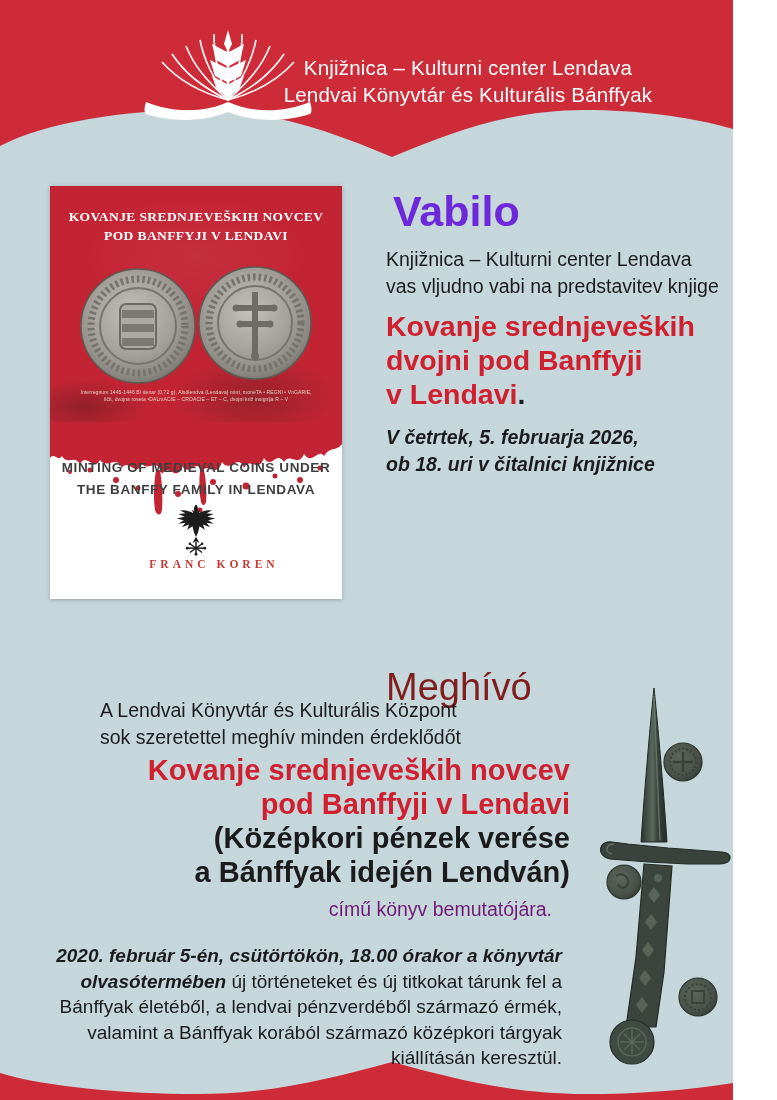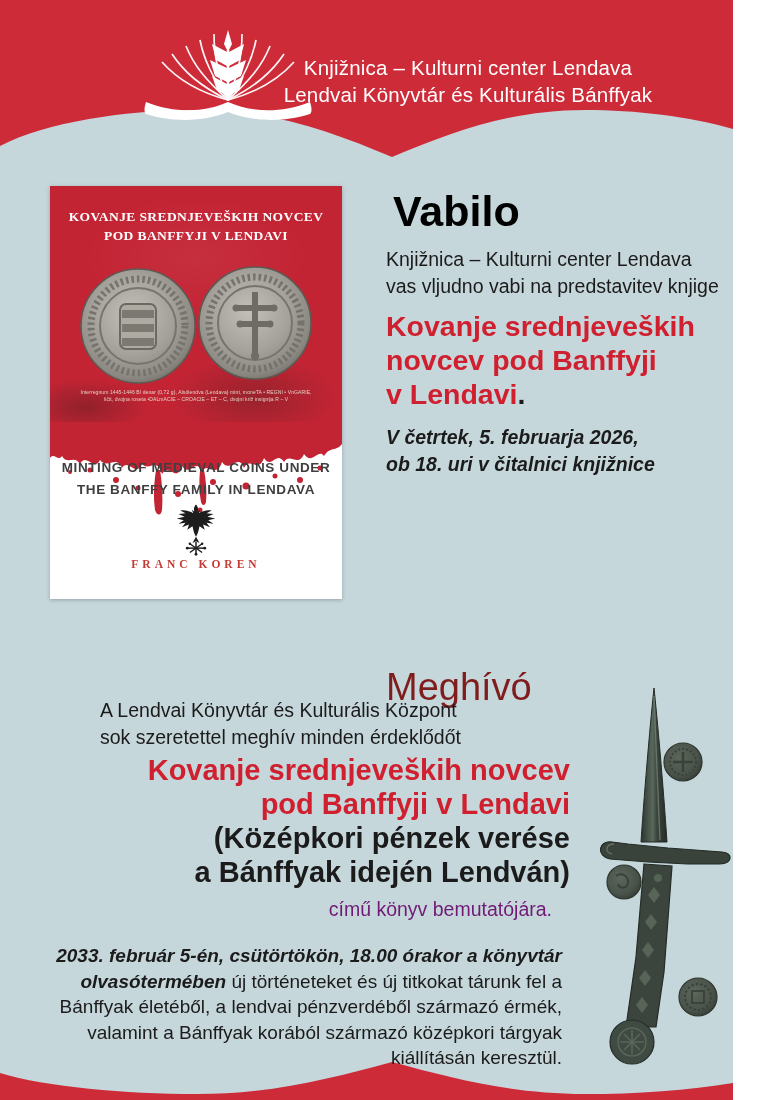--- a/index.html
+++ b/index.html
@@ -23,25 +23,25 @@
   .cover-title{position:absolute;top:21px;left:0;width:100%;text-align:center;color:#ffffff;
                font-family:"Liberation Serif",serif;font-size:13.5px;line-height:19px;letter-spacing:.4px;font-weight:600;}
   .cover-coins{position:absolute;top:80px;left:0;}
   .cover-caption{position:absolute;top:203px;left:0;width:100%;text-align:center;color:#e3cfc2;
                  font-size:5px;line-height:7px;letter-spacing:.1px;}
   .splatter{position:absolute;top:236px;left:0;}
   .cover-title-en{position:absolute;top:271px;left:0;width:100%;text-align:center;color:#3f3f3f;
                   font-family:Liberation Sans, sans-serif;font-weight:700;font-size:13.5px;line-height:22px;letter-spacing:.6px;}
   .eagle{position:absolute;top:314px;left:118px;}
   .cover-author{position:absolute;top:372px;left:0;width:100%;text-align:center;color:#c43b35;
-                font-family:"Liberation Serif",serif;font-weight:700;font-size:11.5px;letter-spacing:4px;}
+                font-family:"Liberation Serif",serif;font-weight:700;font-size:11.5px;letter-spacing:4px;padding-left:18px;}
 
   
   .vabilo{position:absolute;left:386px;top:188px;width:360px;z-index:2;color:#1b1b1b;}
-  .vabilo h1{margin:0 0 12px 7px;font-size:43px;line-height:46px;color:#000000;}
+  .vabilo h1{margin:0 0 12px 7px;font-size:43px;line-height:46px;color:#6d28d9;}
   .v-intro{font-size:19.5px;line-height:26.5px;}
   .v-title{margin-top:10px;font-size:28.5px;line-height:34px;font-weight:700;}
   .v-title .red{color:#d0202f;}
   .v-title .dark{color:#1b1b1b;}
   .v-date{margin-top:13px;font-size:19.5px;line-height:27px;font-weight:700;font-style:italic;}
   .v-body{font-size:19.5px;line-height:27px;}
 
   
   .m-heading{position:absolute;left:386px;top:634px;z-index:2;font-size:38px;font-weight:400;color:#7f1d1d;}
   .m-intro{position:absolute;left:100px;top:697px;width:530px;text-align:left;z-index:2;
@@ -192,37 +192,37 @@
     </svg>
 
     <div class="cover-author">FRANC KOREN</div>
   </div>
 
   <section class="vabilo">
     <h1>Vabilo</h1>
     <div class="v-intro pre">Knjižnica – Kulturni center Lendava
 vas vljudno vabi na predstavitev knjige</div>
     <div class="v-title pre"><span class="red">Kovanje srednjeveških
-novcev pod Banffyji
+dvojni pod Banffyji
 v Lendavi</span><span class="dark">.</span></div>
     <div class="v-date pre">V četrtek, 5. februarja 2026,
 ob 18. uri v čitalnici knjižnice</div>
   </section>
 
   <h2 class="m-heading">Meghívó</h2>
   <div class="m-intro pre">A Lendvai Könyvtár és Kulturális Központ
 sok szeretettel meghív minden érdeklődőt</div>
   <div class="m-titleblock">
     <div class="red pre">Kovanje srednjeveških novcev
 pod Banffyji v Lendavi</div>
     <div class="dark pre">(Középkori pénzek verése
 a Bánffyak idején Lendván)</div>
     <div class="m-subtitle">című könyv bemutatójára.</div>
   </div>
-  <p class="m-body pre"><span class="bi">2033. február 5-én, csütörtökön, 18.00 órakor a könyvtár olvasótermében</span><span> új történeteket és új titkokat tárunk fel a Bánffyak életéből, a lendvai pénzverdéből származó érmék, valamint a Bánffyak korából származó középkori tárgyak kiállításán keresztül.</span></p>
+  <p class="m-body pre"><span class="bi">2020. február 5-én, csütörtökön, 18.00 órakor a könyvtár olvasótermében</span><span> új történeteket és új titkokat tárunk fel a Bánffyak életéből, a lendvai pénzverdéből származó érmék, valamint a Bánffyak korából származó középkori tárgyak kiállításán keresztül.</span></p>
 
   <svg class="artifact" width="160" height="392" viewBox="0 0 160 392">
     <defs>
       <linearGradient id="metal" x1="0" y1="0" x2="1" y2="0">
         <stop offset="0%" stop-color="#2c352e"></stop>
           <stop offset="45%" stop-color="#59685c"></stop>
         <stop offset="60%" stop-color="#3c463e"></stop>
           <stop offset="100%" stop-color="#242c26"></stop>
       </linearGradient>
       <radialGradient id="coinD" cx="40%" cy="38%" r="70%">

